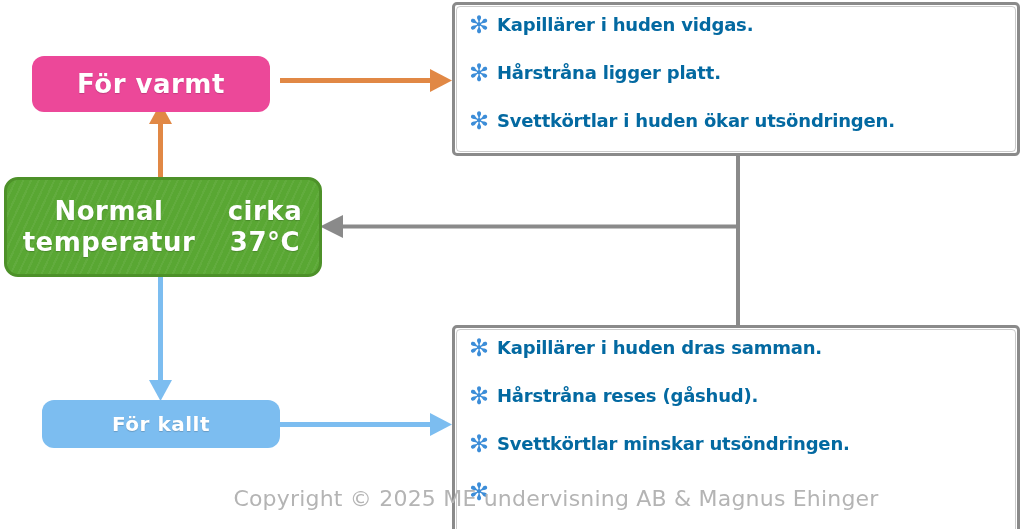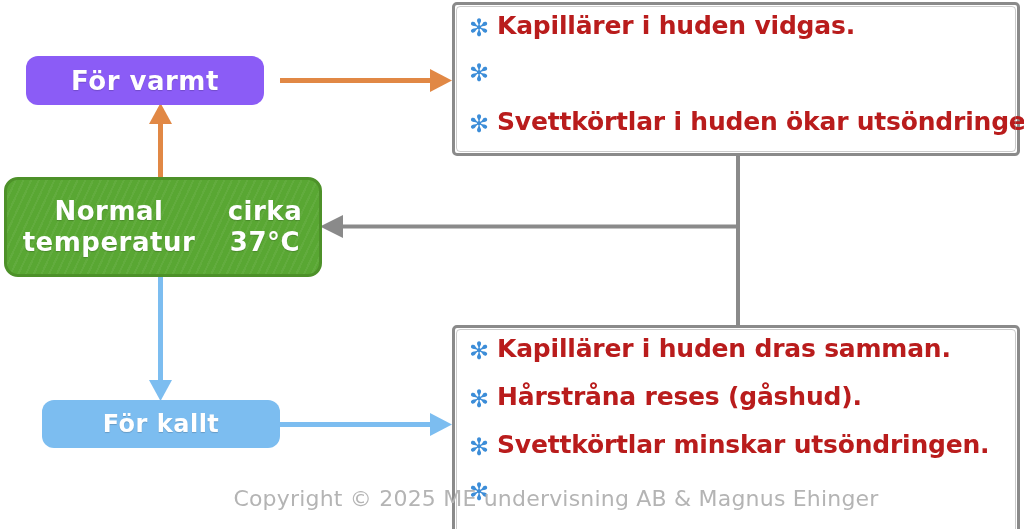--- a/index.html
+++ b/index.html
@@ -32,25 +32,25 @@
     text-align: center;
     color: #ffffff;
     font-family: "DejaVu Sans", sans-serif;
     font-weight: bold;
     letter-spacing: 0.5px;
     text-shadow: 0 1px 1px rgba(0,0,0,0.18);
     box-sizing: border-box;
   }
 
   #box-hot {
-    left: 26px;
+    left: 32px;
     top: 56px;
     width: 238px;
-    height: 49px;
-    background: #8b5cf6;
+    height: 56px;
+    background: #ec4899;
     font-size: 26px;
   }
 
   #box-normal {
     left: 4px;
     top: 177px;
     width: 318px;
     height: 100px;
     background: #59a733;
     border: 3px solid #4d9129;
@@ -66,21 +66,21 @@
         rgba(0,0,0,0.0) 7px);
   }
   #box-normal .ln { display: block; }
 
   #box-cold {
     left: 42px;
     top: 400px;
     width: 238px;
     height: 48px;
     background: #7cbdf0;
-    font-size: 24px;
+    font-size: 20px;
   }
 
   
   .sketchbox {
     position: absolute;
     box-sizing: border-box;
     border: 3px solid #8a8a8a;
     border-radius: 5px;
     background: #ffffff;
     padding: 6px 14px 6px 14px;
@@ -123,24 +123,24 @@
     font-size: 24px;
     font-weight: bold;
     line-height: 1;
     width: 28px;
     flex: 0 0 28px;
     text-align: left;
     position: relative;
     top: 2px;
   }
   .btxt {
-    color: #b91c1c;
+    color: #0369a1;
     font-family: "DejaVu Sans", sans-serif;
     font-weight: bold;
-    font-size: 25px;
+    font-size: 18px;
     letter-spacing: -0.2px;
     white-space: nowrap;
   }
 
   
   #watermark {
     position: absolute;
     left: 0;
     top: 486px;
     width: 1024px;
@@ -199,20 +199,21 @@
 </div>
 
 <div class="sketchbox" id="box-hot-effects">
   <ul class="bullet-list" id="hot-list">
       <li class="bullet-row">
         <span class="ast">✻</span>
         <span class="btxt">Kapillärer i huden vidgas.</span>
       </li>
       <li class="bullet-row">
         <span class="ast">✻</span>
+        <span class="btxt">Hårstråna ligger platt.</span>
       </li>
       <li class="bullet-row">
         <span class="ast">✻</span>
         <span class="btxt">Svettkörtlar i huden ökar utsöndringen.</span>
       </li>
     </ul>
 </div>
 
 <div class="sketchbox" id="box-cold-effects">
   <ul class="bullet-list" id="cold-list">

